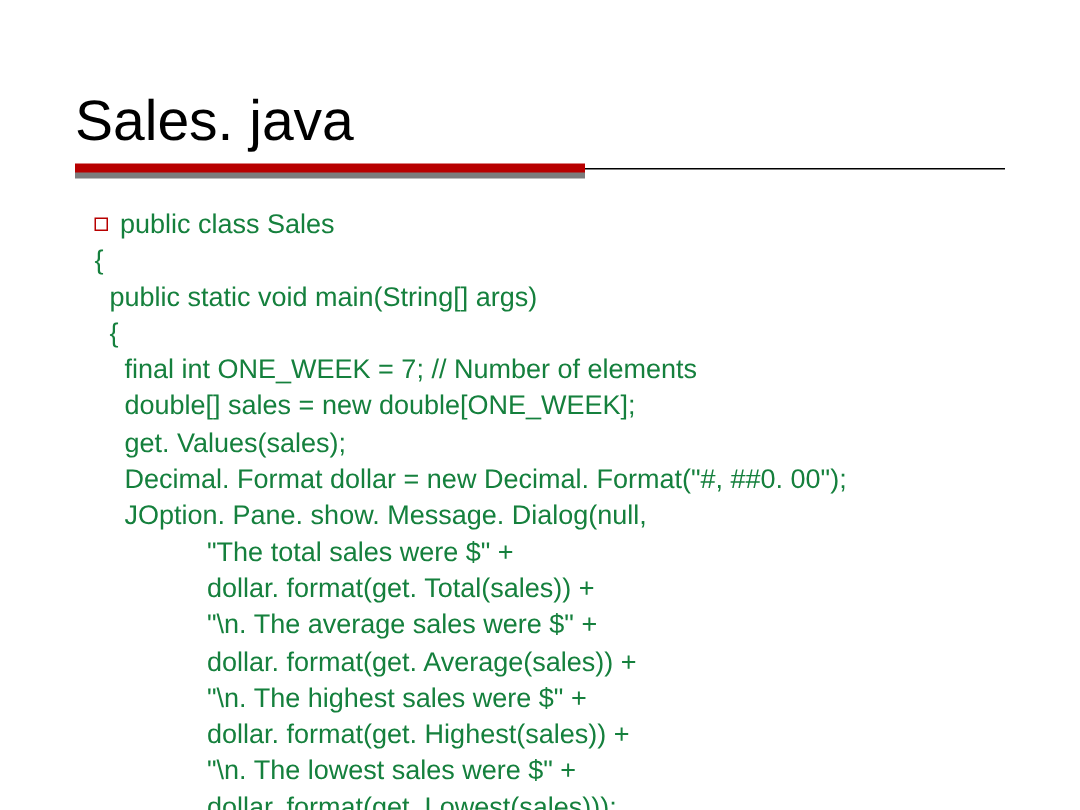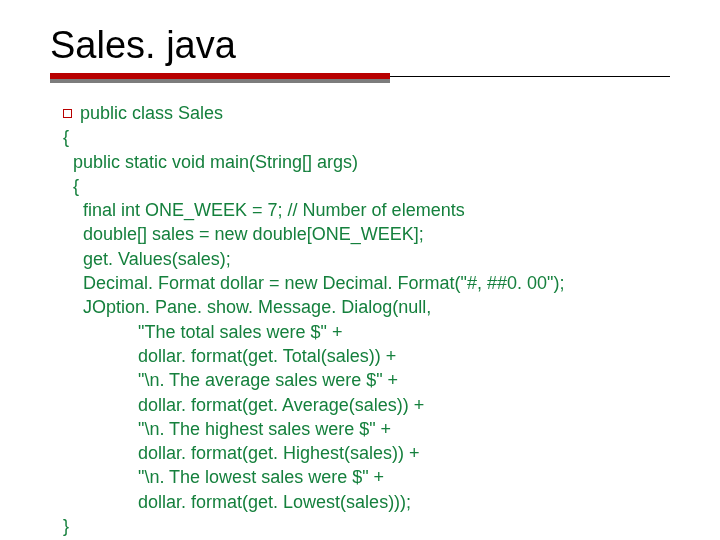--- a/index.html
+++ b/index.html
@@ -9,21 +9,21 @@
     height: 540px;
     background: #fff;
     font-family: Verdana, Geneva, sans-serif;
     overflow: hidden;
   }
   .slide {
     position: relative;
     width: 720px;
     height: 480px;
     box-sizing: border-box;
-    padding: 24px 50px 30px 50px;
+    padding: 60px 50px 30px 50px;
   }
   .title {
     font-size: 38px;
     color: #000;
     margin: 0 0 6px 0;
     font-weight: 400;
     font-family: Verdana, Geneva, sans-serif;
   }
   .underline-wrap {
     position: relative;

